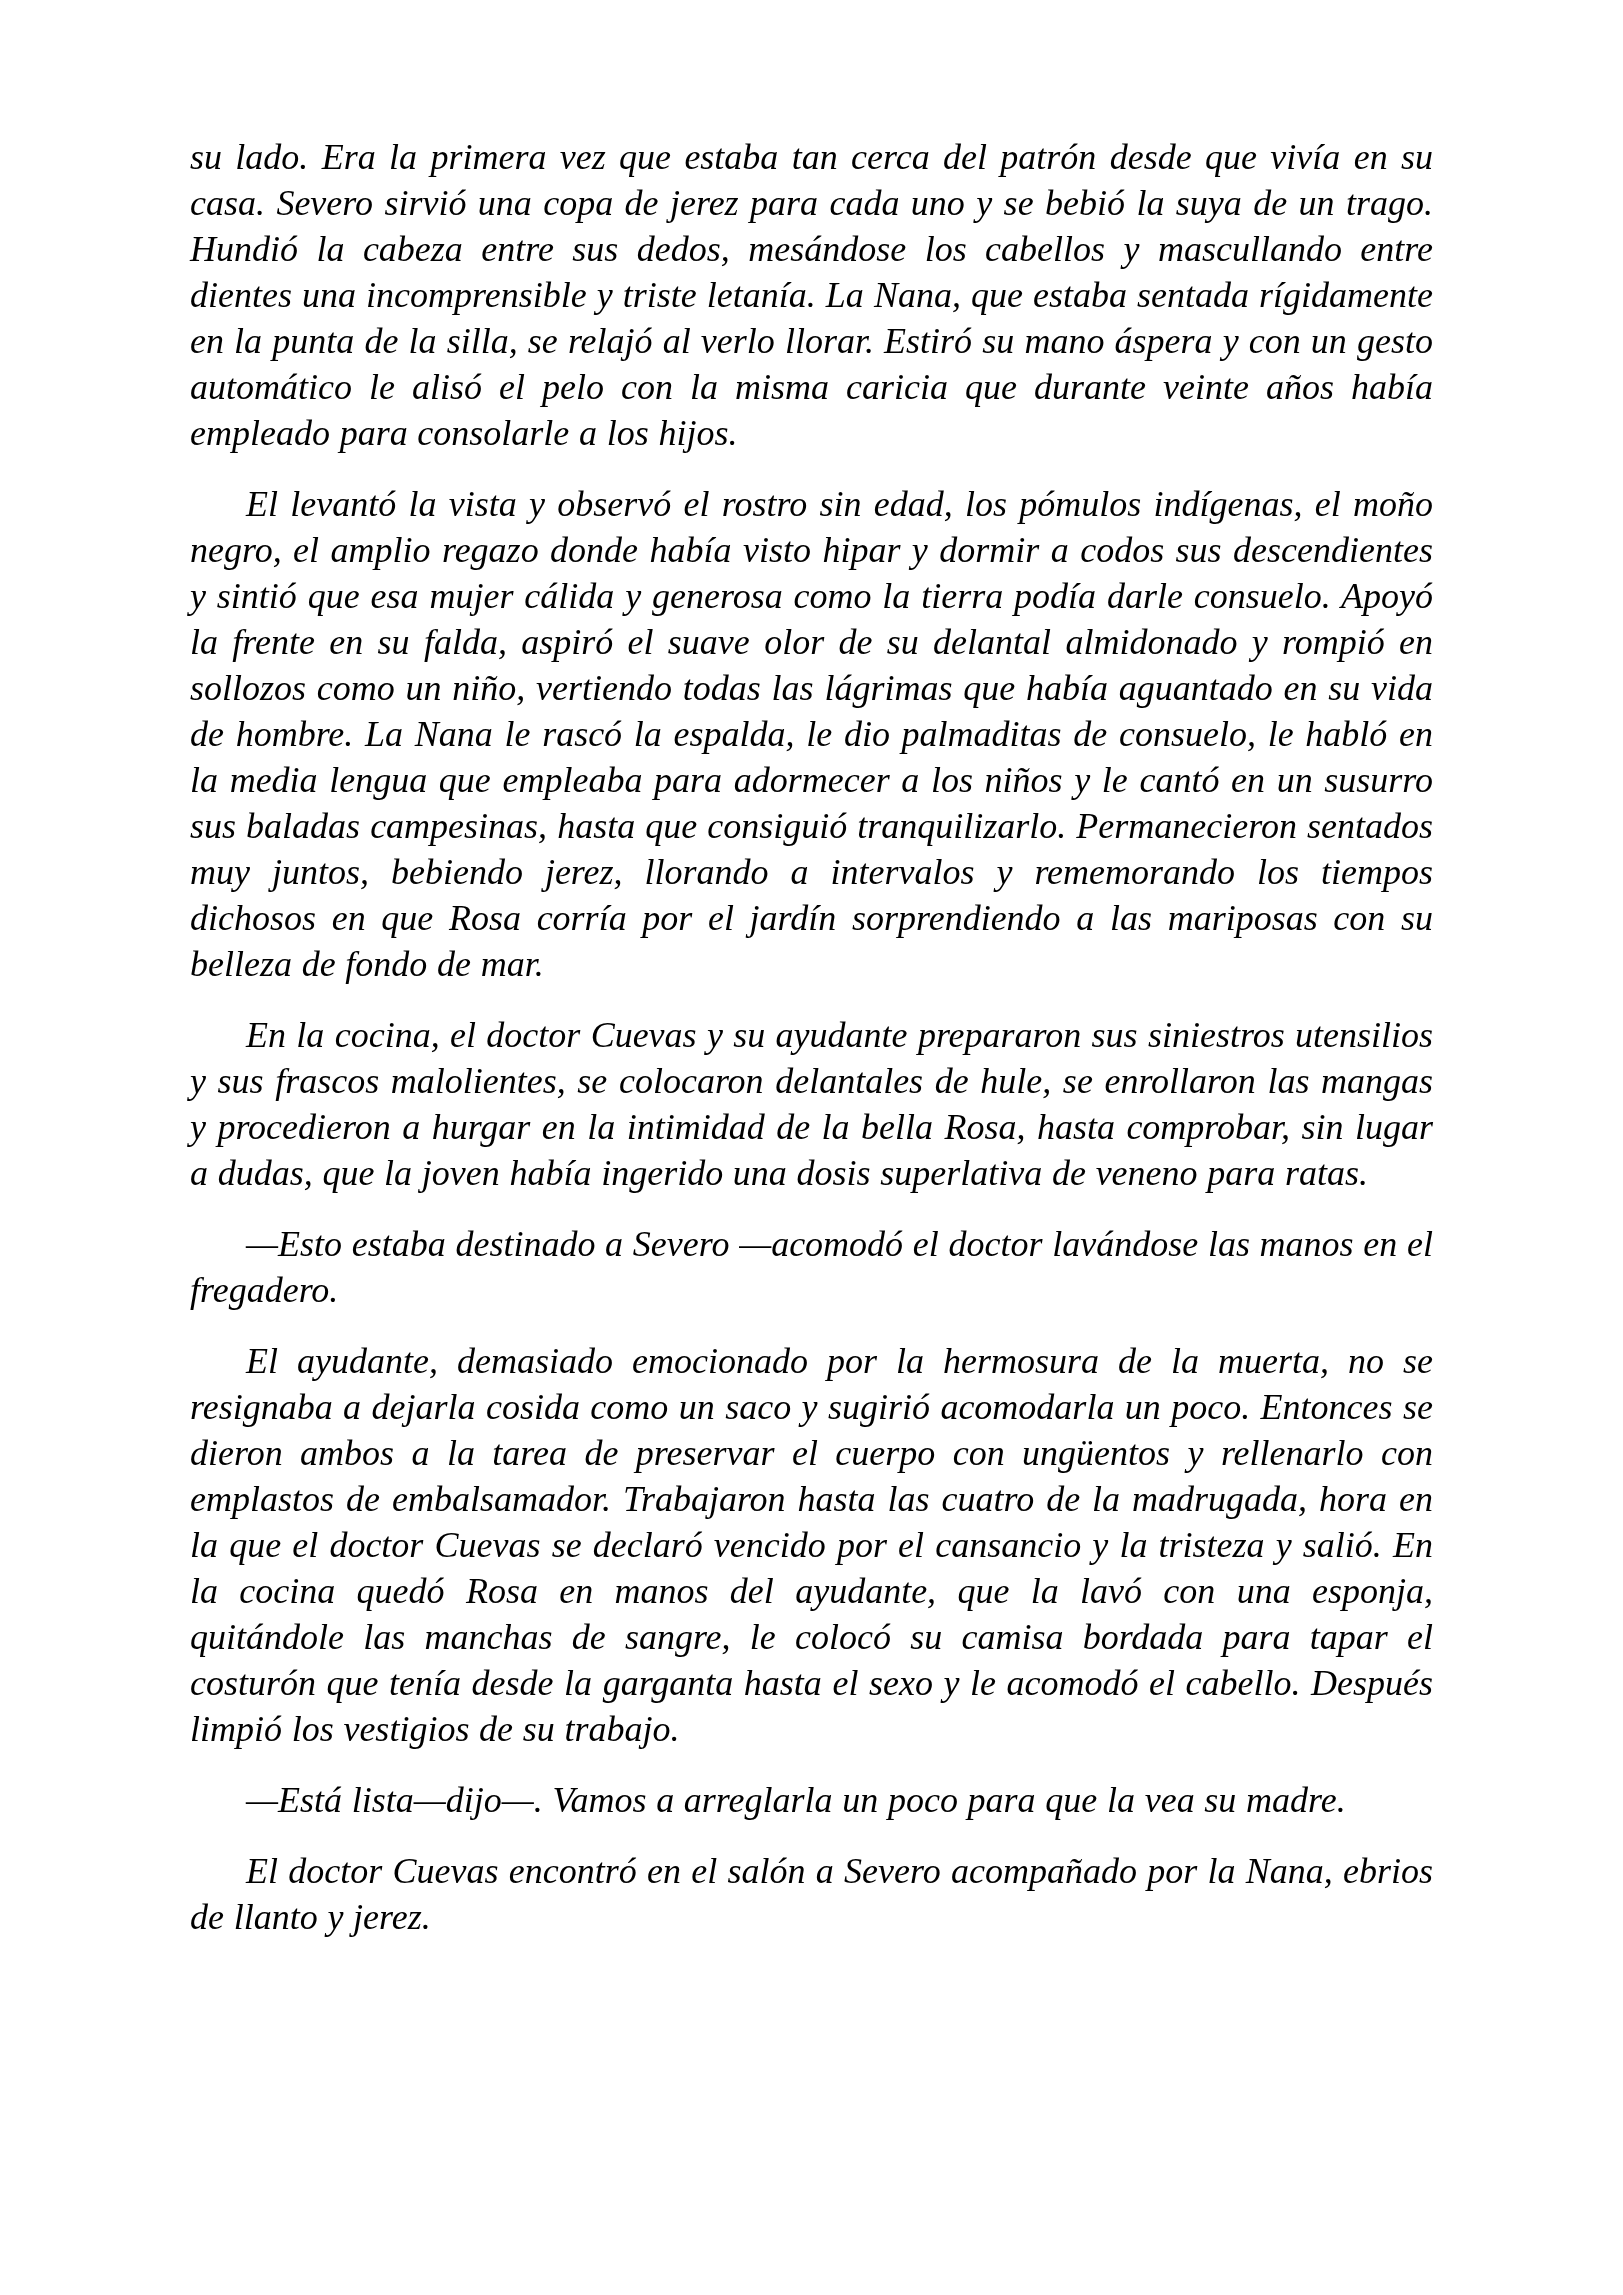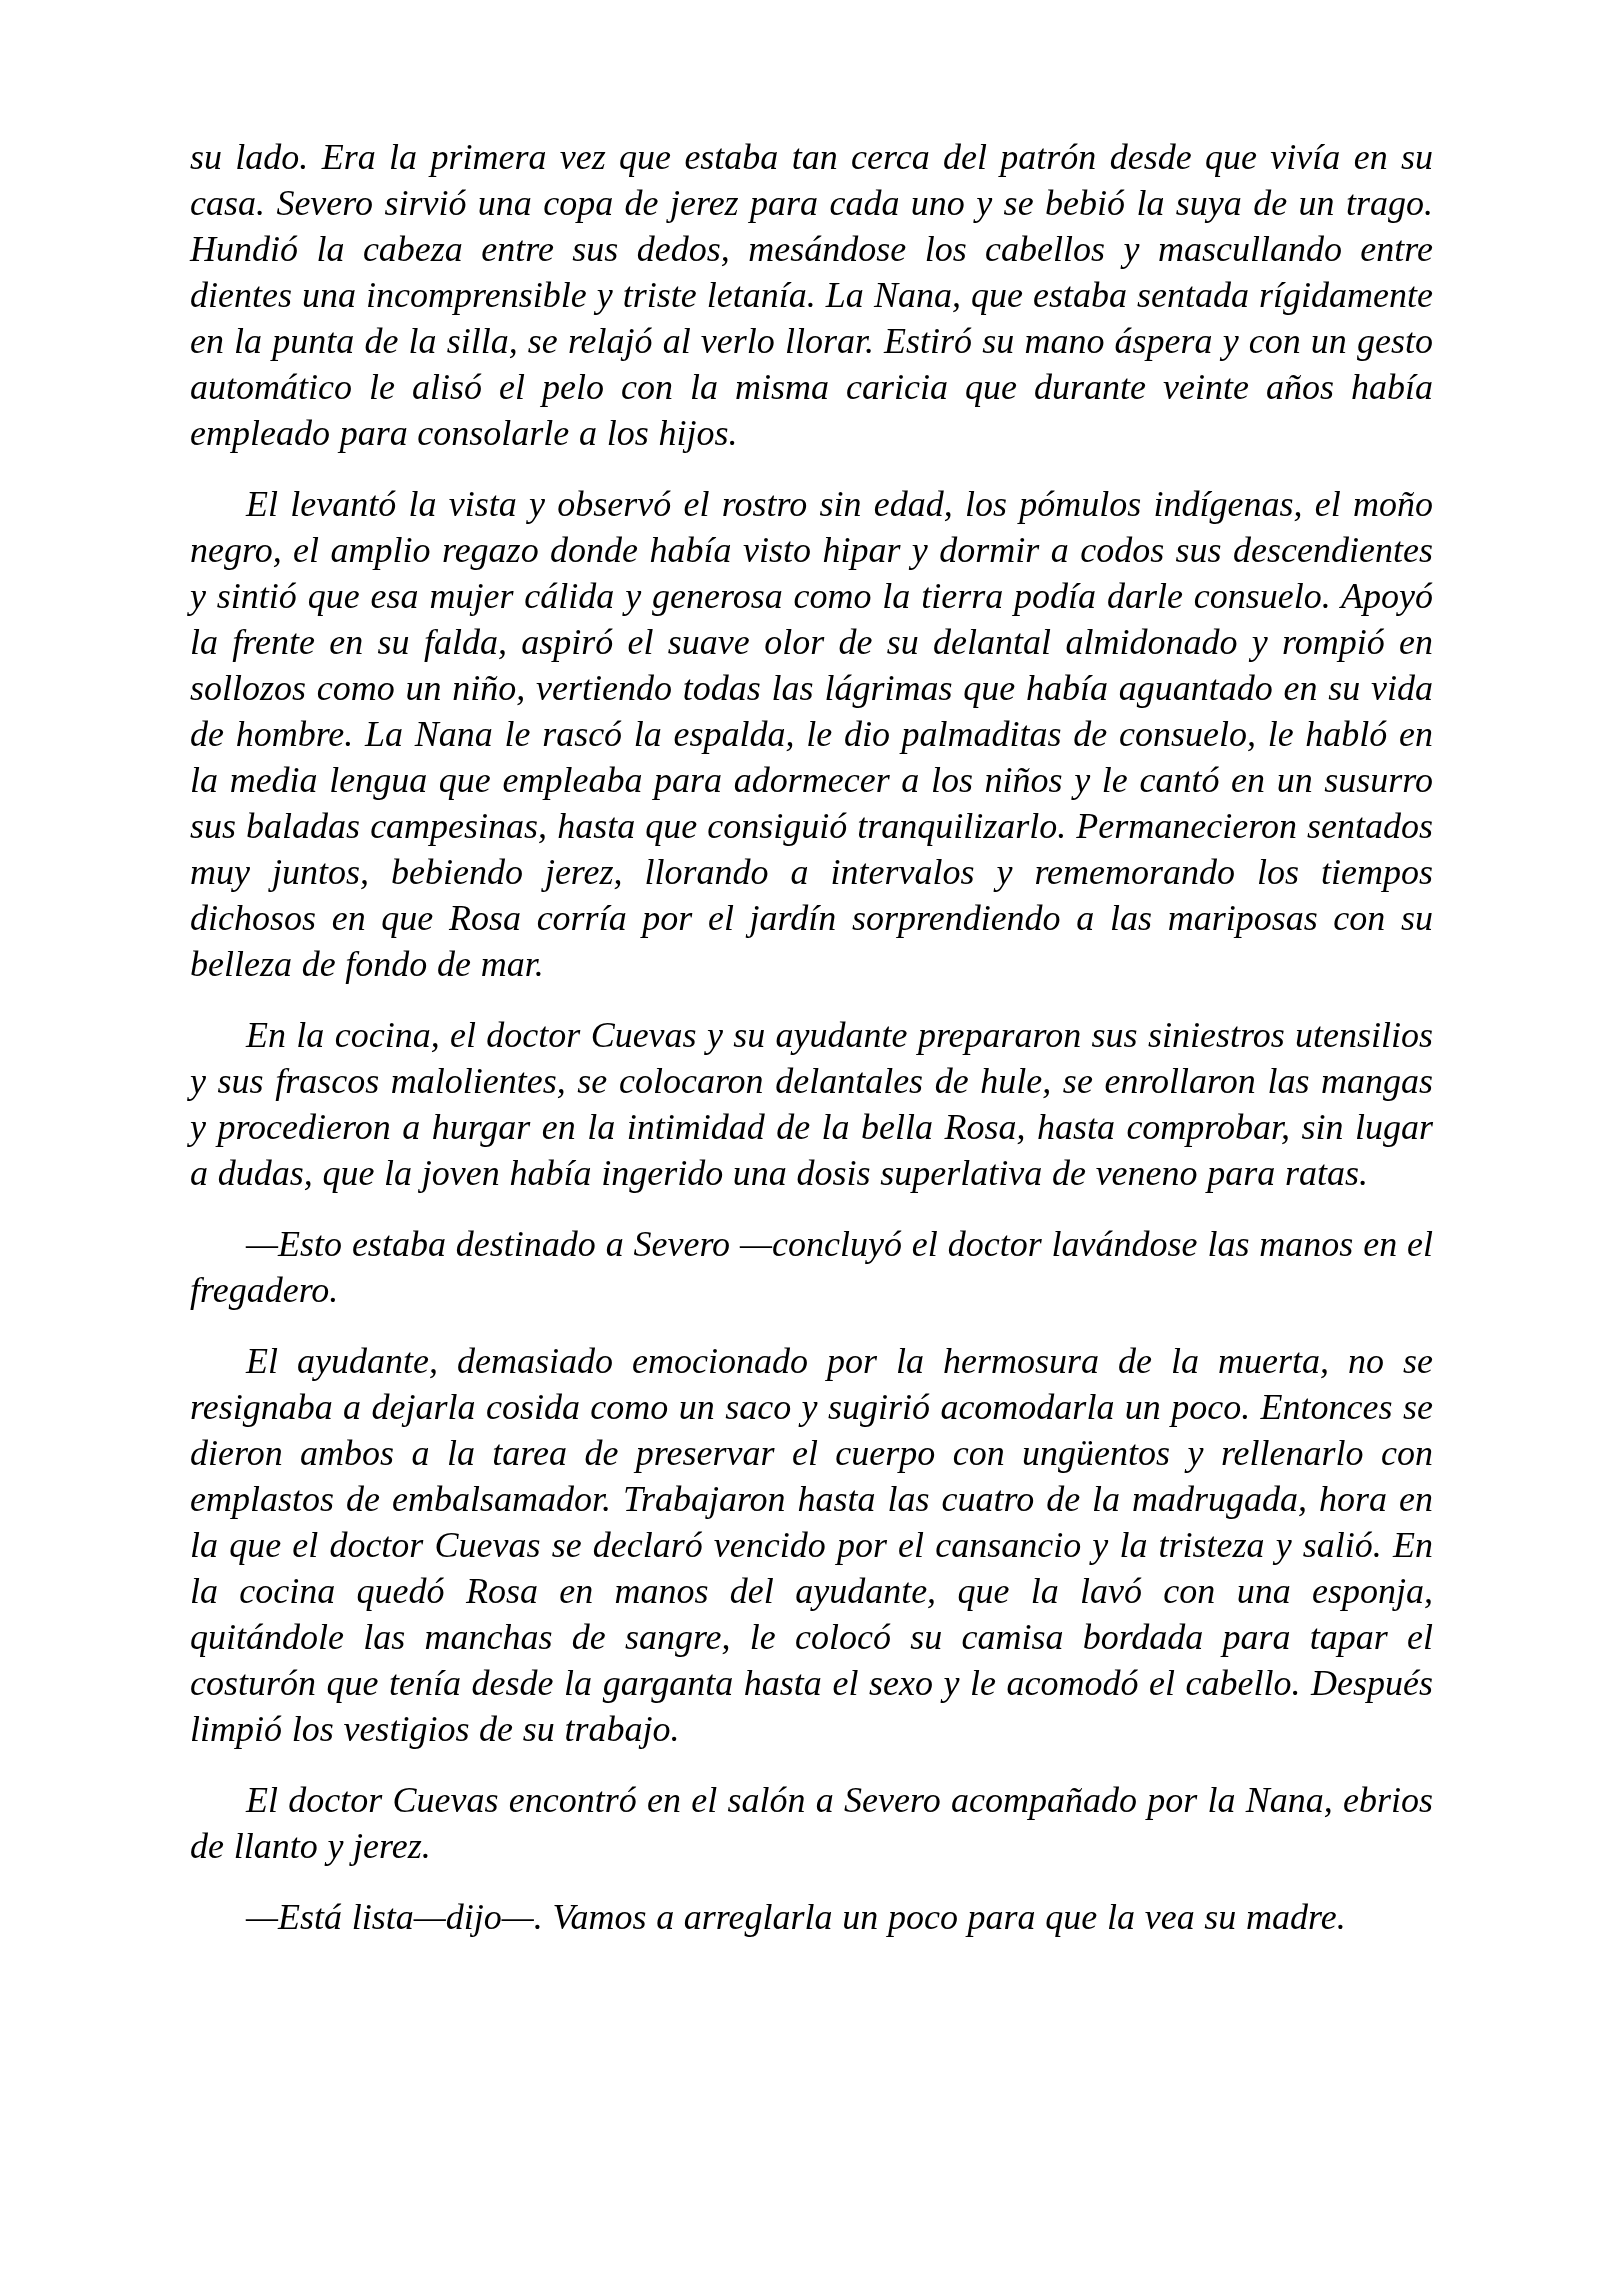--- a/index.html
+++ b/index.html
@@ -44,19 +44,19 @@
   }
 </style>
 </head>
 <body>
 
 <div class="page">
   <div class="page-text">
     <p class="continuation">su lado. Era la primera vez que estaba tan cerca del patrón desde que vivía en su casa. Severo sirvió una copa de jerez para cada uno y se bebió la suya de un trago. Hundió la cabeza entre sus dedos, mesándose los cabellos y mascullando entre dientes una incomprensible y triste letanía. La Nana, que estaba sentada rígidamente en la punta de la silla, se relajó al verlo llorar. Estiró su mano áspera y con un gesto automático le alisó el pelo con la misma caricia que durante veinte años había empleado para consolarle a los hijos.</p>
     <p>El levantó la vista y observó el rostro sin edad, los pómulos indígenas, el moño negro, el amplio regazo donde había visto hipar y dormir a codos sus descendientes y sintió que esa mujer cálida y generosa como la tierra podía darle consuelo. Apoyó la frente en su falda, aspiró el suave olor de su delantal almidonado y rompió en sollozos como un niño, vertiendo todas las lágrimas que había aguantado en su vida de hombre. La Nana le rascó la espalda, le dio palmaditas de consuelo, le habló en la media lengua que empleaba para adormecer a los niños y le cantó en un susurro sus baladas campesinas, hasta que consiguió tranquilizarlo. Permanecieron sentados muy juntos, bebiendo jerez, llorando a intervalos y rememorando los tiempos dichosos en que Rosa corría por el jardín sorprendiendo a las mariposas con su belleza de fondo de mar.</p>
     <p>En la cocina, el doctor Cuevas y su ayudante prepararon sus siniestros utensilios y sus frascos malolientes, se colocaron delantales de hule, se enrollaron las mangas y procedieron a hurgar en la intimidad de la bella Rosa, hasta comprobar, sin lugar a dudas, que la joven había ingerido una dosis superlativa de veneno para ratas.</p>
-    <p>—Esto estaba destinado a Severo —concluyó el doctor lavándose las manos en el fregadero.</p>
+    <p>—Esto estaba destinado a Severo —acomodó el doctor lavándose las manos en el fregadero.</p>
     <p>El ayudante, demasiado emocionado por la hermosura de la muerta, no se resignaba a dejarla cosida como un saco y sugirió acomodarla un poco. Entonces se dieron ambos a la tarea de preservar el cuerpo con ungüentos y rellenarlo con emplastos de embalsamador. Trabajaron hasta las cuatro de la madrugada, hora en la que el doctor Cuevas se declaró vencido por el cansancio y la tristeza y salió. En la cocina quedó Rosa en manos del ayudante, que la lavó con una esponja, quitándole las manchas de sangre, le colocó su camisa bordada para tapar el costurón que tenía desde la garganta hasta el sexo y le acomodó el cabello. Después limpió los vestigios de su trabajo.</p>
+    <p>—Está lista—dijo—. Vamos a arreglarla un poco para que la vea su madre.</p>
     <p>El doctor Cuevas encontró en el salón a Severo acompañado por la Nana, ebrios de llanto y jerez.</p>
-    <p>—Está lista—dijo—. Vamos a arreglarla un poco para que la vea su madre.</p>
   </div>
 </div>
 
 
 </body></html>

